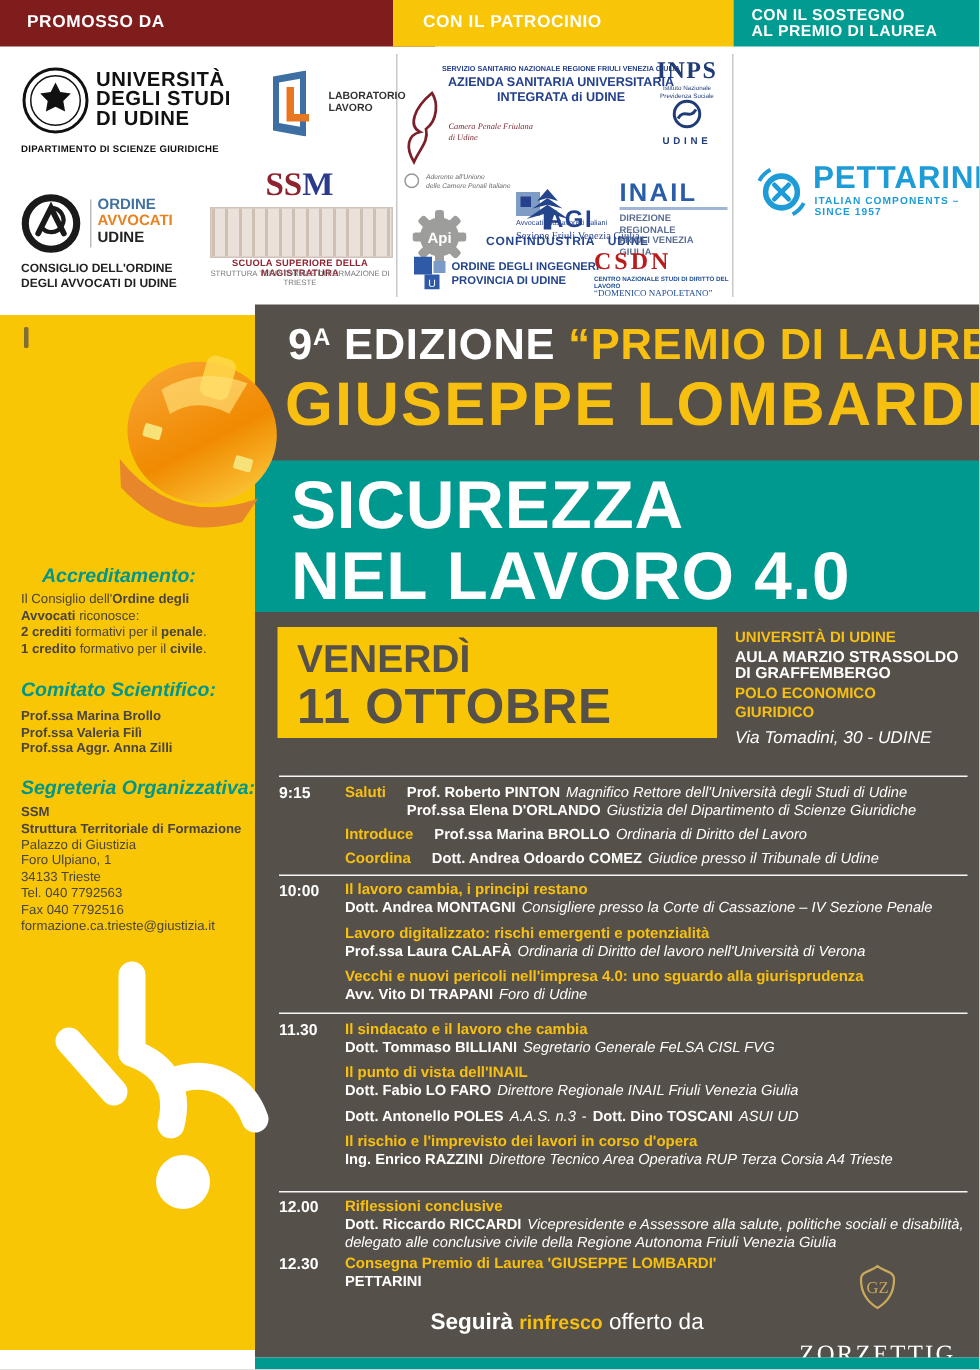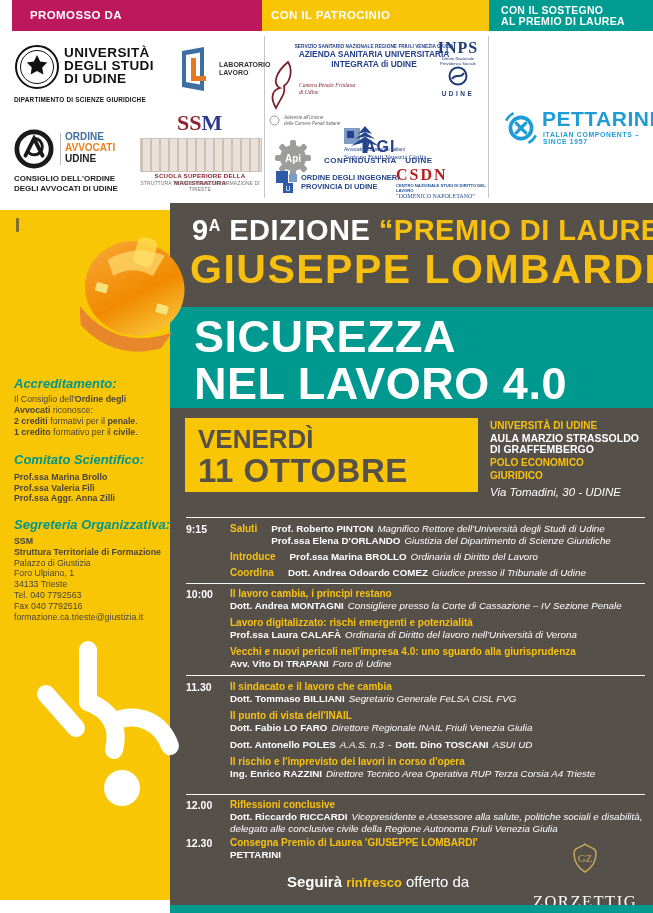--- a/index.html
+++ b/index.html
@@ -2,21 +2,21 @@
 <html><head>
 <meta charset="utf-8">
 <style>
   html,body{margin:0;padding:0;background:#fff;}
   .poster{position:relative;width:653px;height:913px;background:#fff;overflow:hidden;
           font-family:"Liberation Sans",sans-serif;-webkit-font-smoothing:antialiased;}
   .abs{position:absolute;}
 
   
   .band{position:absolute;top:0;height:31px;color:#fff;font-weight:bold;}
-  .band-dark{left:12px;width:290px;background:#be185d;}
+  .band-dark{left:0;width:290px;background:#7f1d1d;}
   .band-yellow{left:262px;width:227px;background:#F8C606;}
   .band-teal{left:489px;width:164px;background:#009C92;}
   .band-label{font-size:11.5px;letter-spacing:.4px;line-height:31px;padding-left:18px;}
   .band-label-sm{font-size:10.5px;line-height:11px;padding:5px 0 0 12px;letter-spacing:.3px;}
 
   
   .vsep{position:absolute;top:36px;height:162px;width:1px;background:#C8C8C8;}
   .uniud-name{font-size:13.5px;font-weight:bold;line-height:13px;letter-spacing:.4px;color:#111;}
   .uniud-sub{font-size:6.4px;font-weight:bold;color:#111;letter-spacing:.2px;}
   .lab-text{font-size:7px;font-weight:bold;color:#333;line-height:8px;}
@@ -102,21 +102,21 @@
 </style>
 </head>
 <body>
 
 <div class="poster">
 
   <div class="band band-dark">
     <div class="band-label">PROMOSSO DA</div>
   </div>
   <div class="band band-yellow">
-    <div class="band-label" style="padding-left:9px">CON IL PATROCINIO</div>
+    <div class="band-label" style="padding-left:20px">CON IL PATROCINIO</div>
   </div>
   <div class="band band-teal">
     <div class="band-label-sm">
       <div>CON IL SOSTEGNO</div>
       <div>AL PREMIO DI LAUREA</div>
     </div>
   </div>
 
   <div class="vsep" style="left:264px"></div>
   <div class="vsep" style="left:488px"></div>
@@ -225,20 +225,26 @@
       <path d="M17 7 L27 14 L17 11.5 L7 14 Z"></path>
       <path d="M17 11.5 L31 21 L17 17 L3 21 Z"></path>
       <rect x="14.5" y="17" width="5" height="11"></rect>
     </g>
   </svg>
   <div class="abs conf-text" style="left:324px;top:156px">
     <span>CONFINDUSTRIA</span>
     <span style="margin-left:6px">UDINE</span>
   </div>
 
+  <div class="abs" style="left:413px;top:120px;width:72px">
+    <div class="inail-name">INAIL</div>
+    <div class="inail-bar"></div>
+    <div class="inail-sub">DIREZIONE REGIONALE</div>
+    <div class="inail-sub">FRIULI VENEZIA GIULIA</div>
+  </div>
 
   <svg class="abs" style="left:276px;top:171px" width="22" height="22" viewBox="0 0 22 22">
     <rect x="0" y="0" width="12" height="12" fill="#2F5AA8"></rect>
     <rect x="13" y="3" width="8" height="8" fill="#7A9BC8"></rect>
     <rect x="7" y="12" width="10" height="10" fill="#2F5AA8"></rect>
     <text x="12" y="20" font-size="7" fill="#fff" text-anchor="middle" font-family="Liberation Sans, sans-serif">U</text>
   </svg>
   <div class="abs ing-text" style="left:301px;top:174px">
     <div>ORDINE DEGLI INGEGNERI</div>
     <div>PROVINCIA DI UDINE</div>
@@ -395,21 +401,21 @@
   </div>
 
   <div class="pg-sec" style="top:837px">
     <div class="pg-timecol">12.30</div>
     <div class="pg-content">
       <div class="pg-title">Consegna Premio di Laurea 'GIUSEPPE LOMBARDI'</div>
       <div class="pg-line"><span class="pg-name">PETTARINI</span></div>
     </div>
   </div>
 
-  <div class="abs sb-head" style="left:14px;top:376px">Accreditamento:</div>
+  <div class="abs sb-head" style="left:28px;top:376px">Accreditamento:</div>
   <div class="abs sb-text" style="left:14px;top:394px;width:150px">
     <div><span>Il Consiglio dell'</span><b>Ordine degli</b></div>
     <div><b>Avvocati</b><span> riconosce:</span></div>
     <div><b>2 crediti</b><span> formativi per il </span><b>penale</b><span>.</span></div>
     <div><b>1 credito</b><span> formativo per il </span><b>civile</b><span>.</span></div>
   </div>
 
   <div class="abs sb-head" style="left:14px;top:452px">Comitato Scientifico:</div>
   <div class="abs sb-names" style="left:14px;top:472px">
     <div>Prof.ssa Marina Brollo</div>

